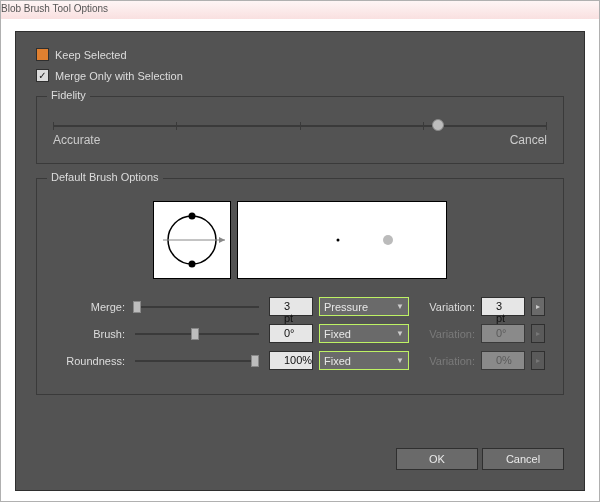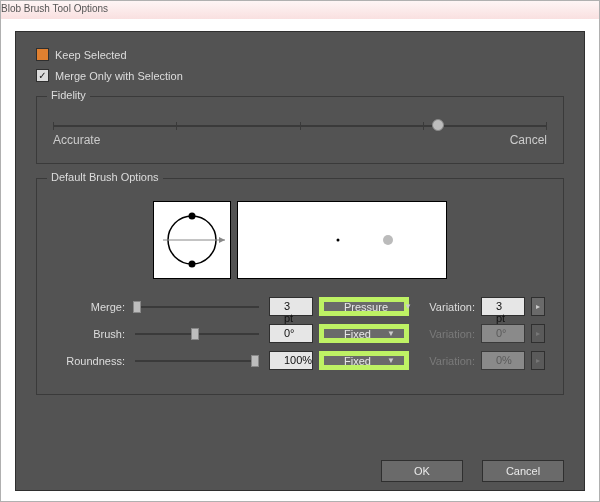--- a/index.html
+++ b/index.html
@@ -75,32 +75,32 @@
   position:absolute; top:-5px; width:8px; height:12px;
   background:#bdbdbd; border:1px solid #888;
   transform:translateX(-50%);
 }
 .textfield {
   height:19px; background:#e6e6e6; border:1px solid #2f2f2f;
   color:#111; font-size:11px; padding:2px 14px;
 }
 .textfield.disabled { background:#8a8a8a; color:#5a5a5a; border-color:#3a3a3a; }
 .dropdown {
-  height:19px; background:#6a6a6a; border:5px solid #bef264;
+  height:19px; background:#6a6a6a; border:1px solid #bef264;
   display:flex; align-items:center; justify-content:space-between;
-  padding:0 20px; color:#e8e8e8; font-size:11px;gap:16px;
+  padding:0 4px; color:#e8e8e8; font-size:11px;
 }
 .dropdown .arrow { font-size:8px; color:#ccc; }
 .stepper {
   width:14px; height:19px; background:#6a6a6a; border:1px solid #2f2f2f;
   display:flex; align-items:center; justify-content:center; font-size:8px; color:#ccc;
 }
 .stepper.disabled { background:#5a5a5a; color:#777; }
 .footer {
-  position:absolute; right:20px; bottom:8px; display:flex; gap:19px;
+  position:absolute; right:20px; bottom:20px; display:flex; gap:4px;
 }
 .btn {
   width:82px; height:22px; background:#6a6a6a;
   border:1px solid #2f2f2f; color:#eaeaea; font-size:11px;
   display:flex; align-items:center; justify-content:center;
 }
 </style>
 </head>
 <body>
 

